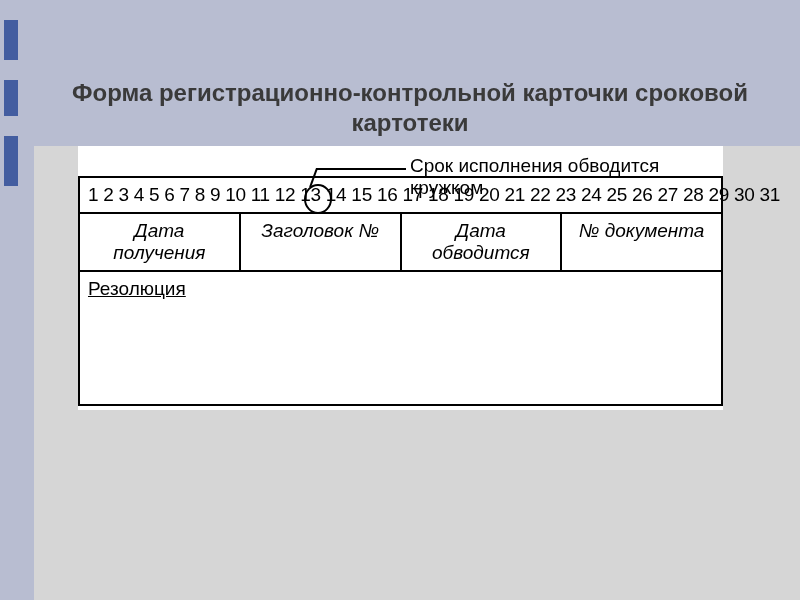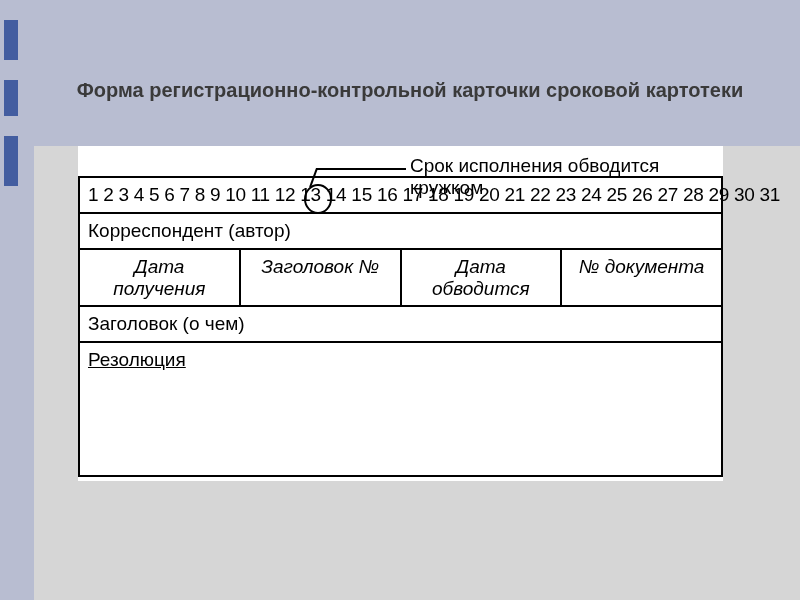--- a/index.html
+++ b/index.html
@@ -24,21 +24,21 @@
     background: #435da0;
     margin-bottom: 20px;
   }
 
   .slide-title {
     position: absolute;
     top: 78px;
     left: 60px;
     right: 40px;
     text-align: center;
-    font-size: 20px;
+    font-size: 24px;
     font-weight: bold;
     color: #3a3a3a;
     line-height: 1.25;
   }
 
   .gray-block {
     position: absolute;
     left: 34px;
     top: 146px;
     right: 0;
@@ -140,30 +140,24 @@
     <span class="annot-text">Срок исполнения обводится кружком</span>
   </div>
 
   <div class="circle13"></div>
 
   <table class="card">
     <tbody>
         <tr class="row-numbers">
       <td colspan="4">1 2 3 4 5 6 7 8 9 10 11 12 13 14 15 16 17 18 19 20 21 22 23 24 25 26 27 28 29 30 31</td>
     </tr>
-    <tr>
-      <td colspan="4">Корреспондент (автор)</td>
-    </tr>
     <tr class="row-dates">
       <td>Дата получения</td>
       <td>Заголовок №</td>
       <td>Дата обводится</td>
       <td>№ документа</td>
-    </tr>
-    <tr>
-      <td colspan="4">Заголовок (о чем)</td>
     </tr>
     <tr class="row-res">
       <td colspan="4">Резолюция</td>
     </tr>
   </tbody>
     </table>
 </div>
 
 </body></html>

